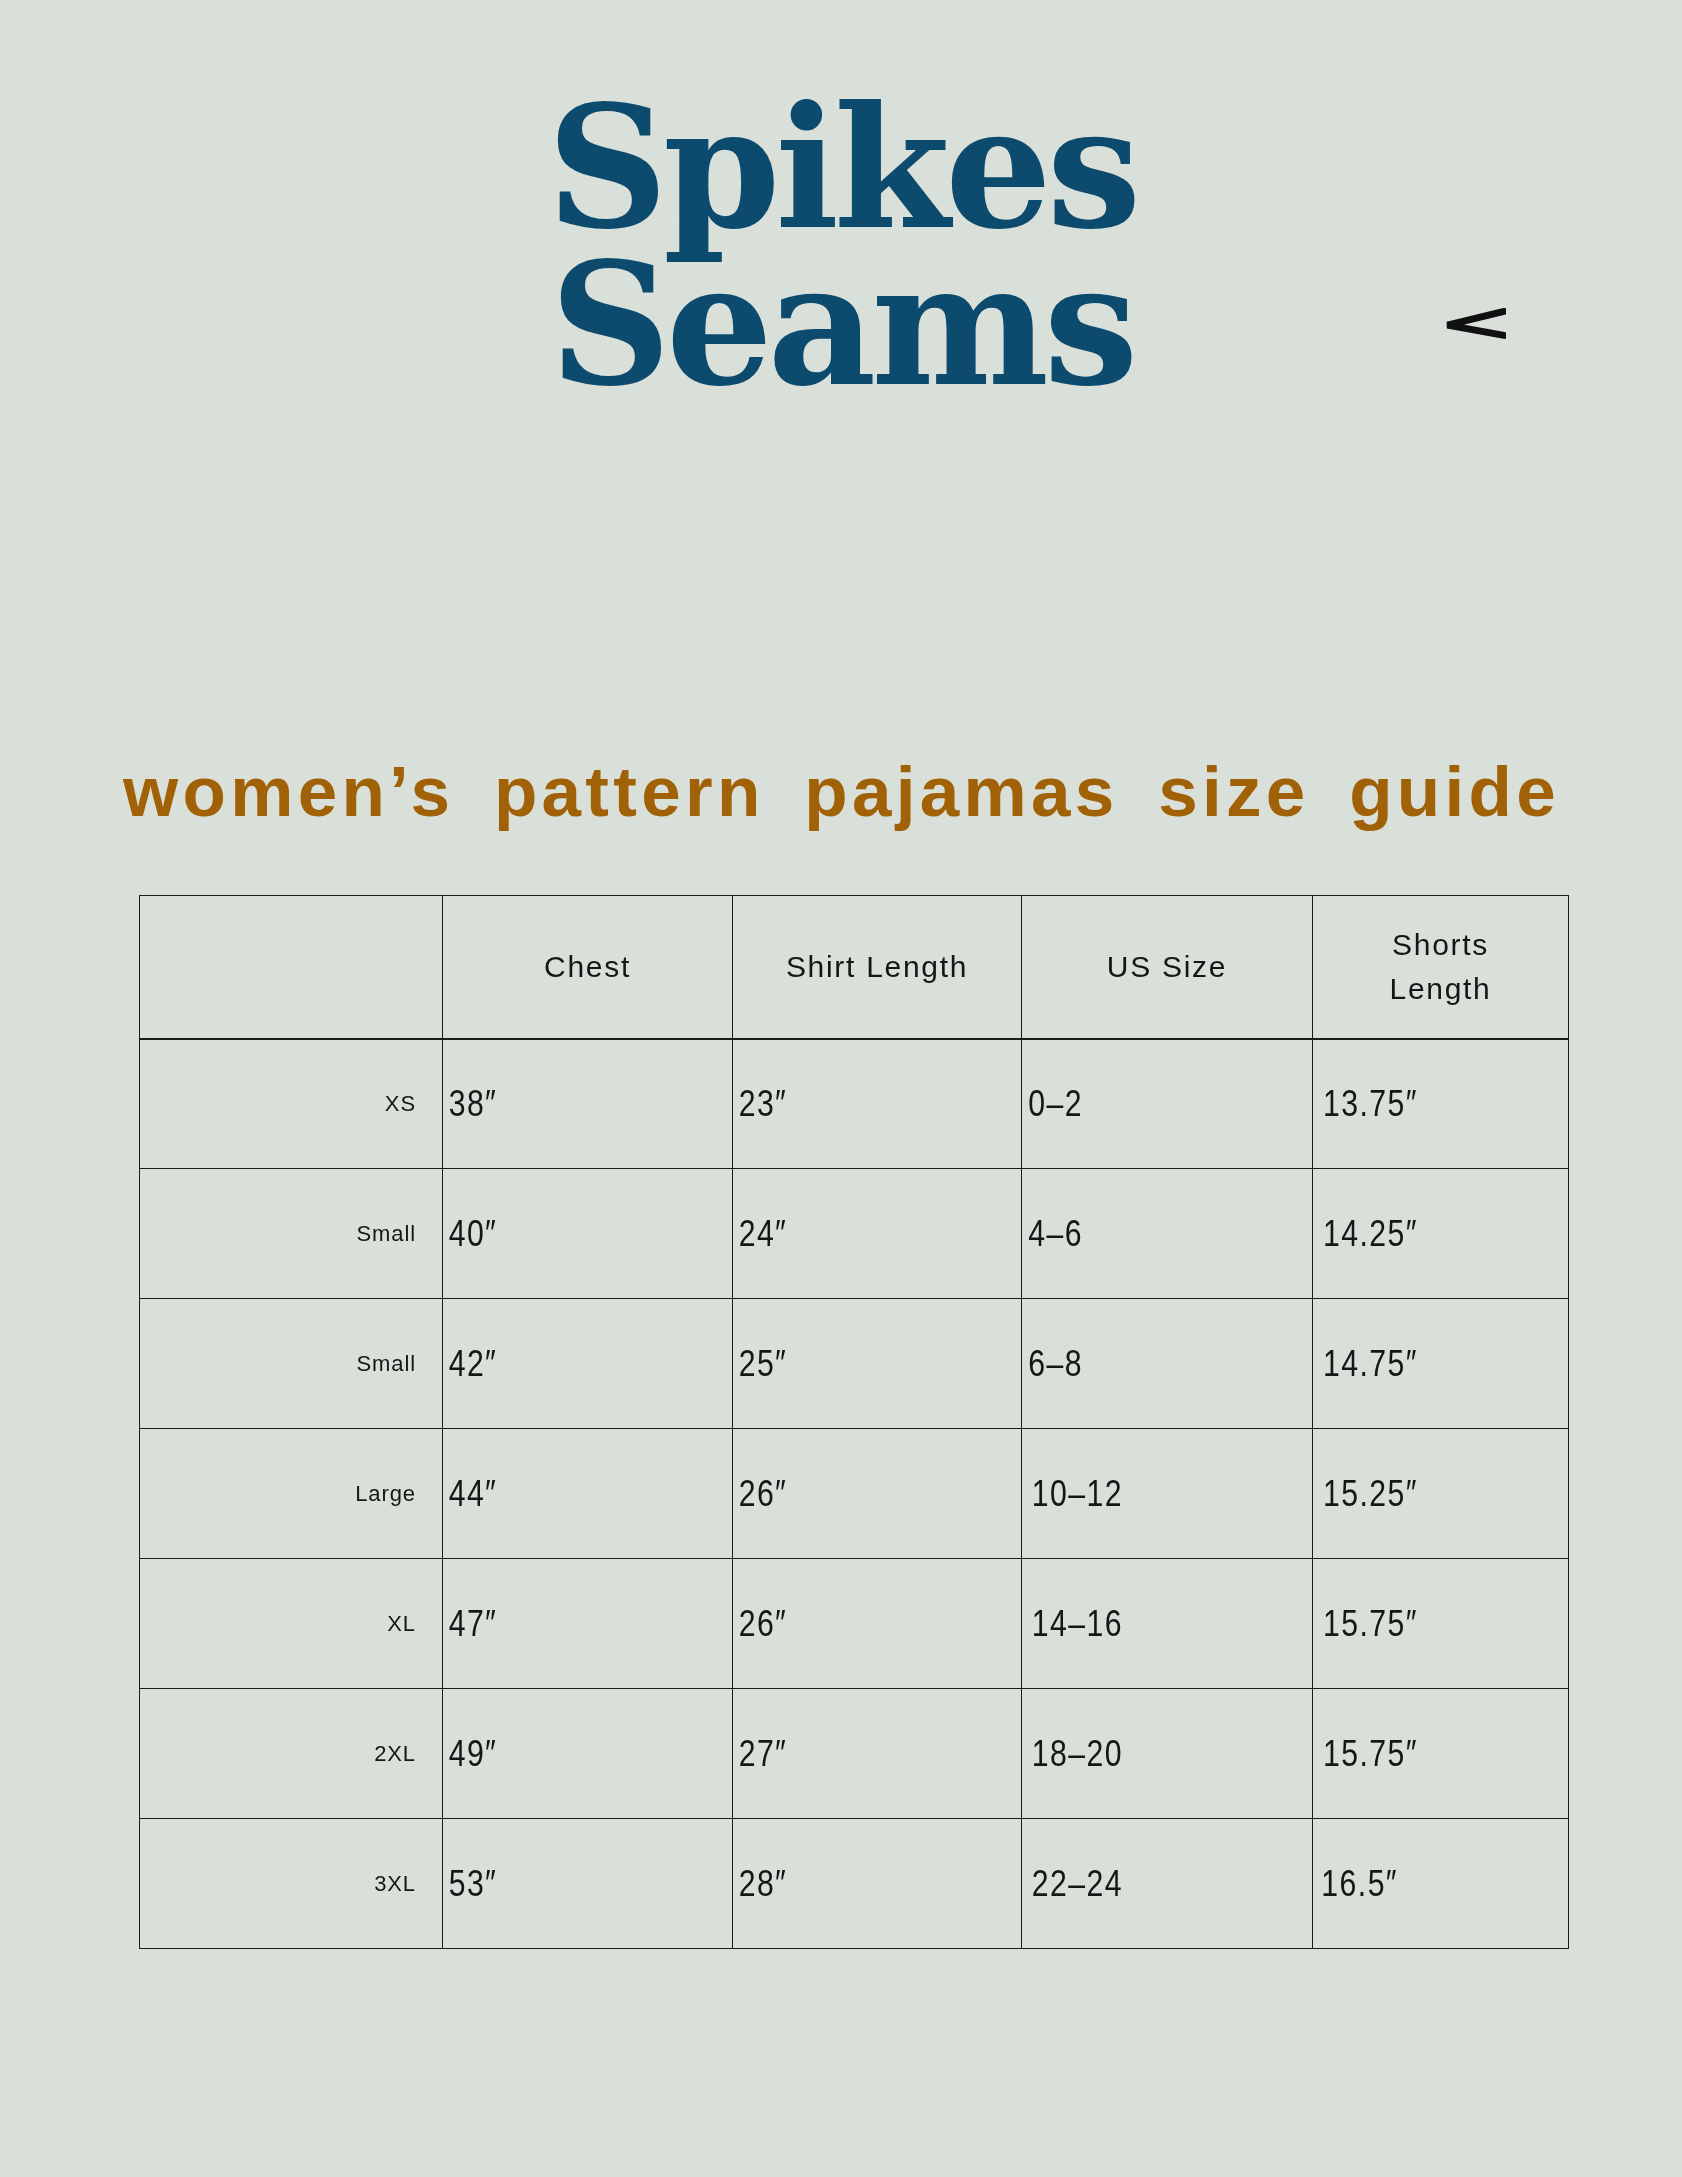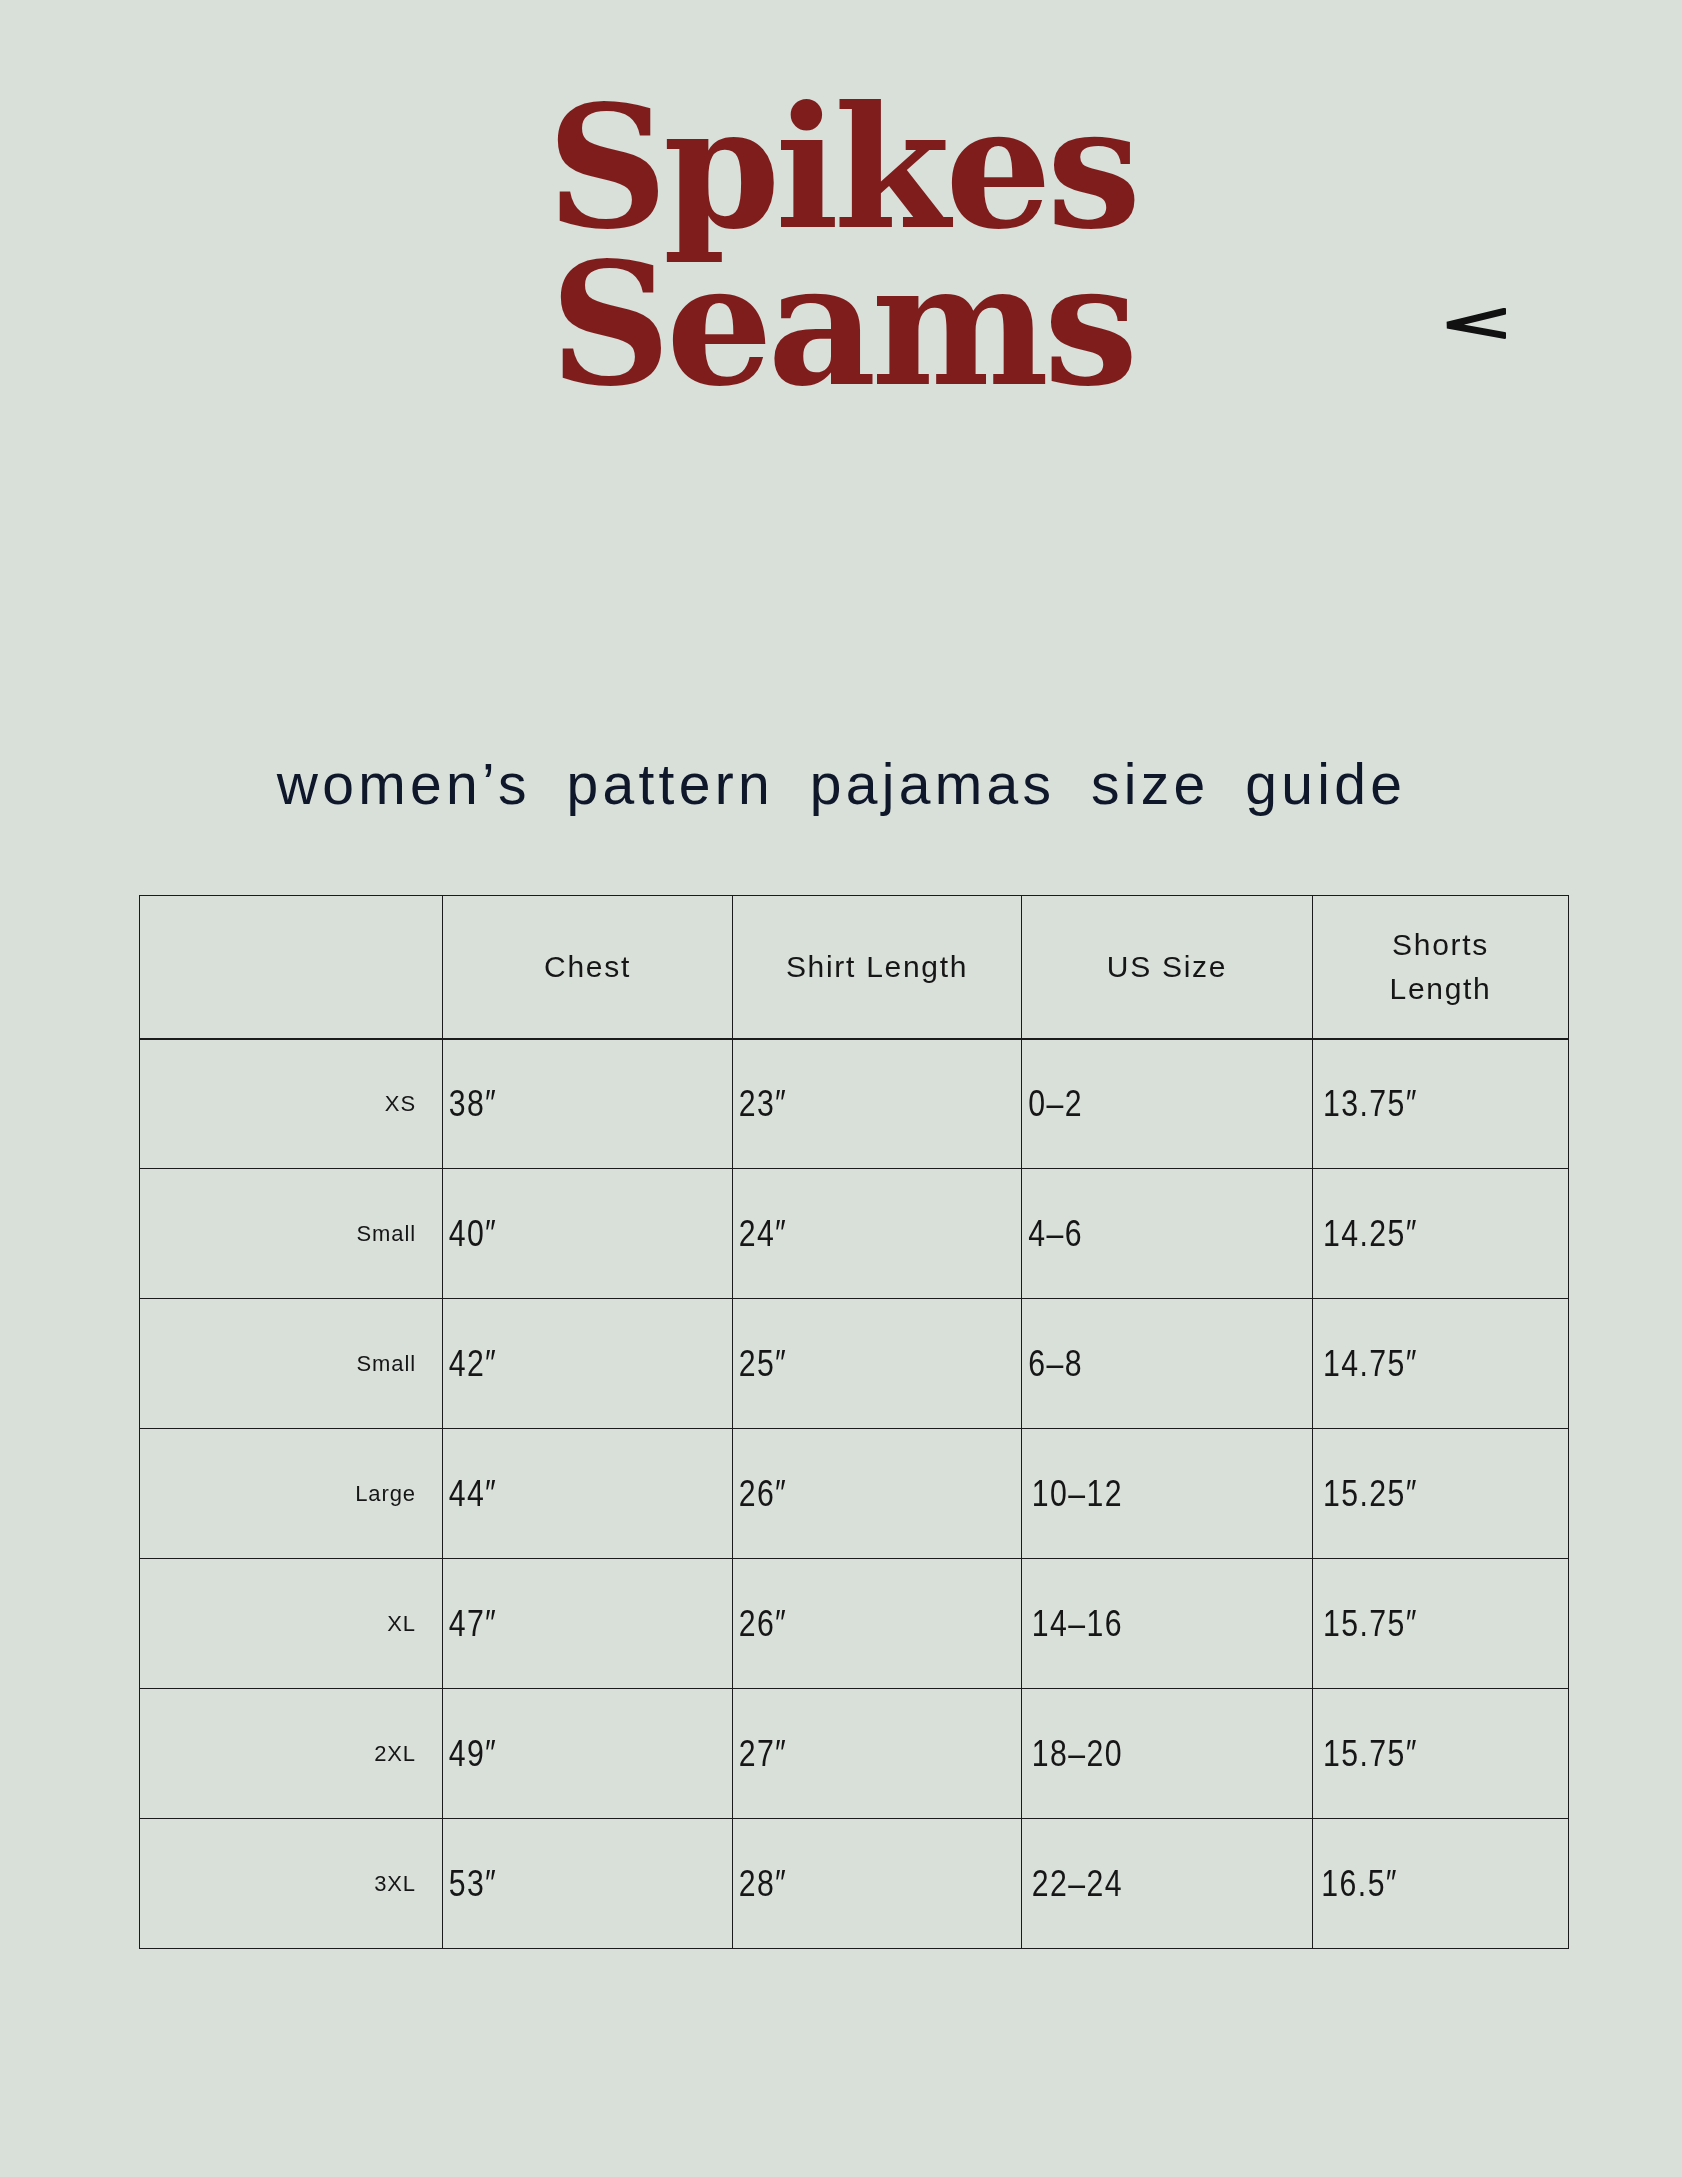--- a/index.html
+++ b/index.html
@@ -6,31 +6,31 @@
   .page {
     position:relative; width:1683px; height:2177px;
     background:#d9e0da; overflow:hidden;
     font-family:"Liberation Sans", sans-serif; color:#161616;
   }
   .logo {
     position:absolute; top:90px; left:0; width:100%;
     text-align:center;
     font-family:"DejaVu Serif", serif; font-weight:bold;
     font-size:168px; line-height:157px; letter-spacing:-5.2px;
-    color:#7f1d1d;
+    color:#0c4a6e;
   }
   .chevron {
     position:absolute; left:1442px; top:308px; width:64px; height:36px;
   }
   .subtitle {
     position:absolute; top:751px; left:0; width:100%;
     text-align:center;
-    font-size:57px; font-weight:normal;
+    font-size:71px; font-weight:bold;
     letter-spacing:4.3px; word-spacing:15.6px;
-    color:#0f172a;
+    color:#a16207;
   }
   table.size {
     position:absolute; left:139px; top:895px;
     width:1428px; height:1051px;
     border-collapse:collapse; table-layout:fixed;
   }
   table.size th, table.size td {
     border:1.7px solid #1b1b1b;
     overflow:hidden;
   }

